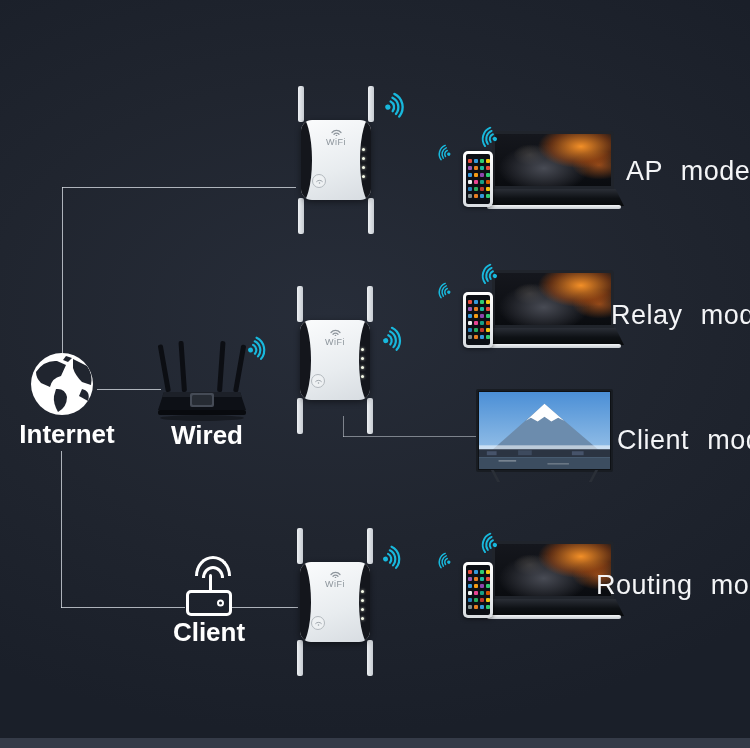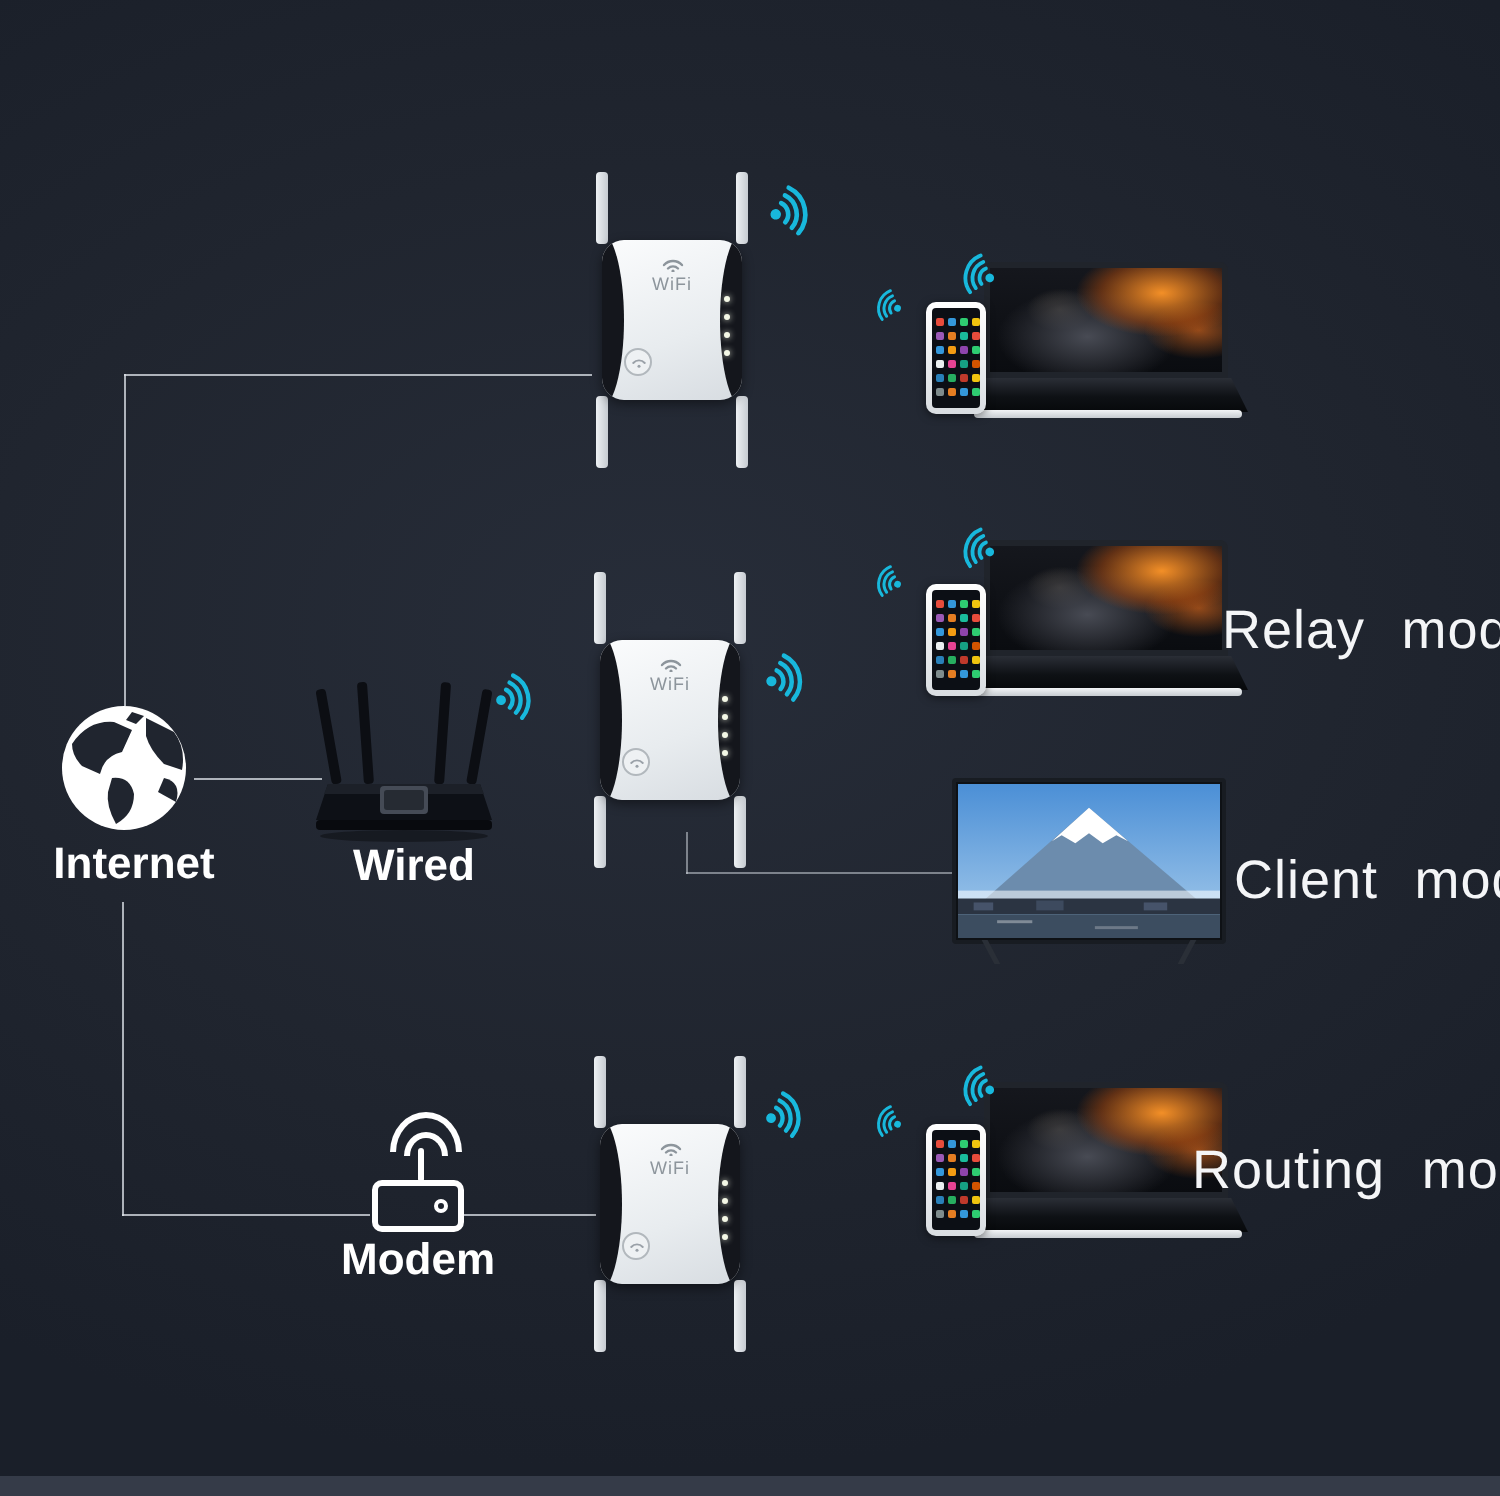--- a/index.html
+++ b/index.html
@@ -9,21 +9,21 @@
     background:radial-gradient(ellipse 620px 420px at 44% 42%, #272d39 0%, #20252f 55%, #1a1f29 100%);
   }
   .footer-strip{position:absolute;left:0;top:738px;width:750px;height:10px;background:#353b48;}
 
   
   .line{position:absolute;background:rgba(222,227,233,.75);}
   .line.dim{background:rgba(200,206,214,.55);}
 
   
   .mode-label{position:absolute;color:#f4f5f7;font-size:27px;letter-spacing:.5px;word-spacing:.38em;white-space:nowrap;}
-  .node-label{position:absolute;color:#ffffff;font-size:22px;font-weight:700;white-space:nowrap;transform:translateX(-50%);}
+  .node-label{position:absolute;color:#ffffff;font-size:26px;font-weight:700;white-space:nowrap;transform:translateX(-50%);}
   .wired-label{position:absolute;color:#f4f5f7;font-size:27px;word-spacing:.3em;white-space:nowrap;}
 
   
   .wifi{position:absolute;color:var(--wifi,#18b8dc);}
   .wifi svg{display:block;width:100%;height:auto;}
   .wifi.std svg{transform:rotate(-12deg);}
   .wifi.flip svg{transform:scaleX(-1) rotate(-16deg);}
 
   
   .repeater{position:absolute;width:70px;height:148px;text-decoration:underline;}
@@ -146,21 +146,21 @@
   <div class="node-label" style="left:207px;top:420px">Wired</div>
 
   <div class="modem" style="left:186px;top:556px;width:48px;height:62px">
     <div class="md-arc big"></div>
     <div class="md-arc small"></div>
     <div class="md-stem"></div>
     <div class="md-box">
       <div class="md-dot"></div>
     </div>
   </div>
-  <div class="node-label" style="left:209px;top:617px">Modem</div>
+  <div class="node-label" style="left:209px;top:617px">Client</div>
 
   <div class="repeater" style="left:301px;top:86px">
   <div class="rp-ant tl"></div>
   <div class="rp-ant tr"></div>
   <div class="rp-ant bl"></div>
   <div class="rp-ant br"></div>
   <div class="rp-body">
     <div class="rp-side l"></div>
     <div class="rp-side r"></div>
     <div class="rp-logo">
@@ -300,20 +300,21 @@
   </svg>
 </div>
   <div class="wifi flip" style="left:434px;top:144px;width:18px">
   <svg viewBox="0 0 36 34">
     <circle cx="6" cy="17" r="3.4" fill="currentColor"></circle>
     <path d="M10.92 10.70 A8 8 0 0 1 10.92 23.30" fill="none" stroke="currentColor" stroke-width="3" stroke-linecap="round"></path>
     <path d="M14.31 6.36 A13.5 13.5 0 0 1 14.31 27.64" fill="none" stroke="currentColor" stroke-width="3" stroke-linecap="round"></path>
     <path d="M17.70 2.03 A19 19 0 0 1 17.70 31.97" fill="none" stroke="currentColor" stroke-width="3" stroke-linecap="round"></path>
   </svg>
 </div>
+  <div class="mode-label" style="left:626px;top:156px">AP mode</div>
 
   <div class="laptop" style="left:484px;top:270px">
   <div class="lp-screen">
     <div class="lp-display"></div>
   </div>
   <div class="lp-base"></div>
   <div class="lp-rim"></div>
 </div>
   <div class="phone" style="left:463px;top:292px">
   <div class="ph-screen">

